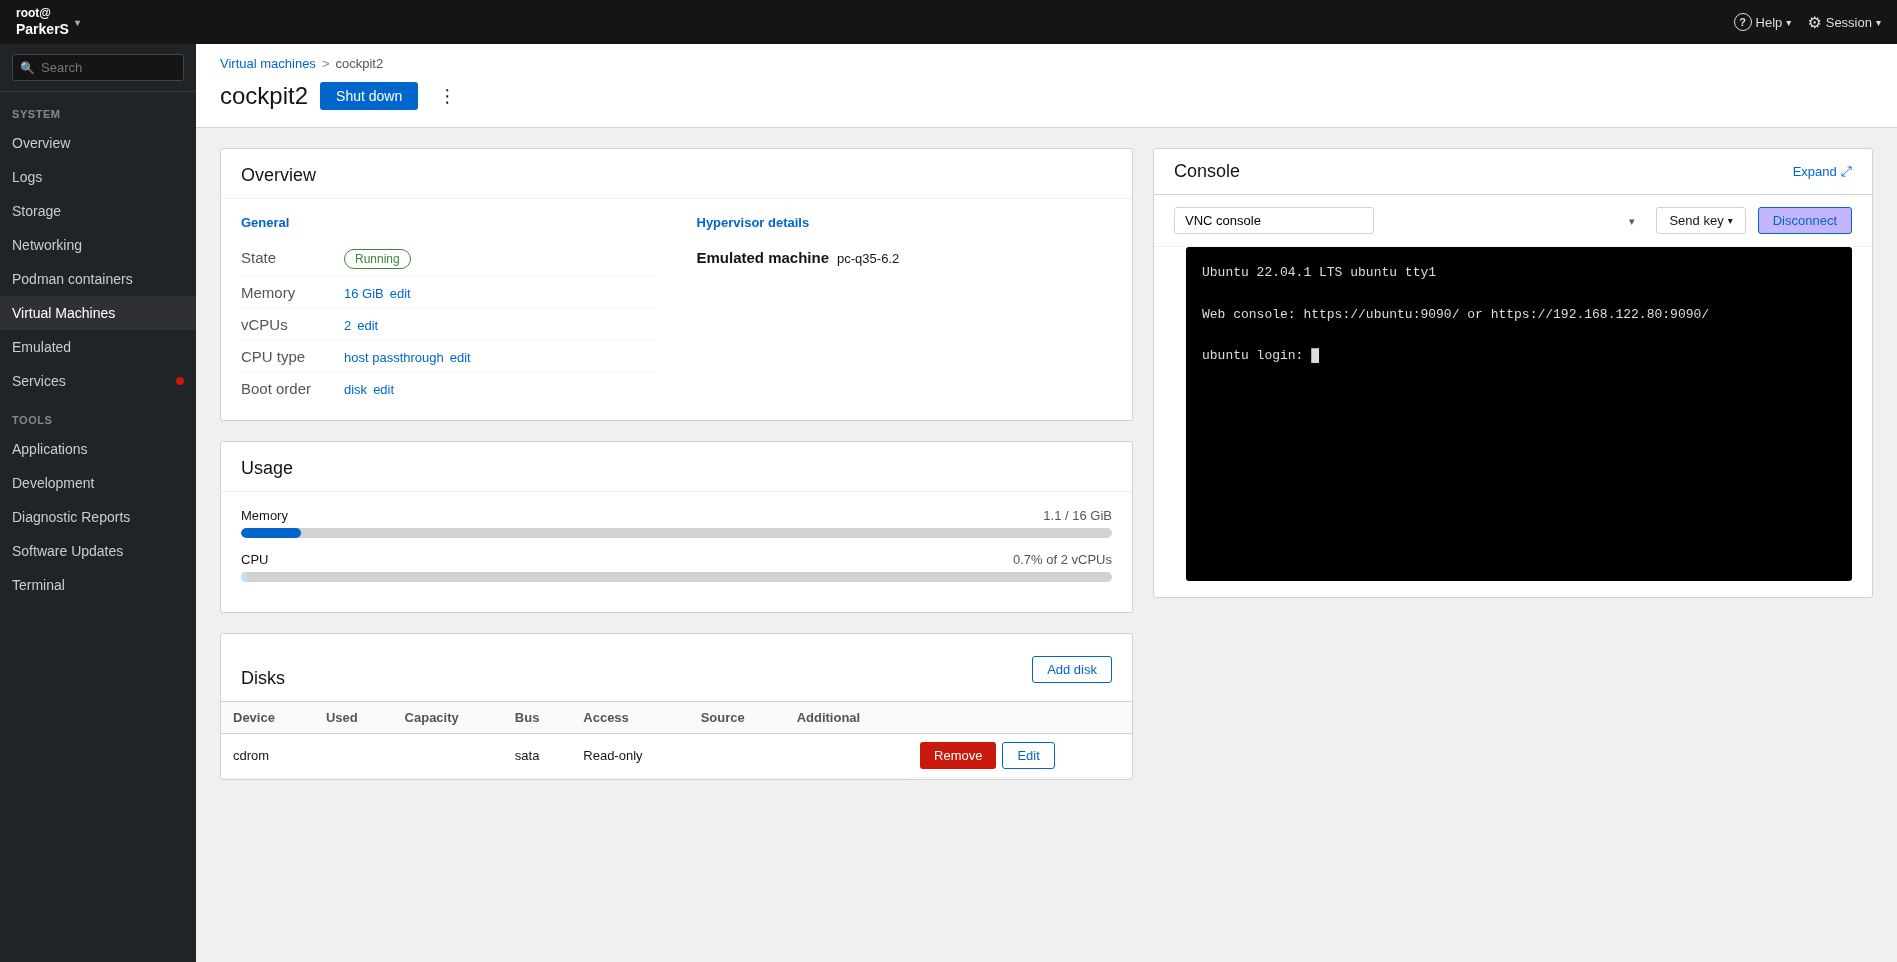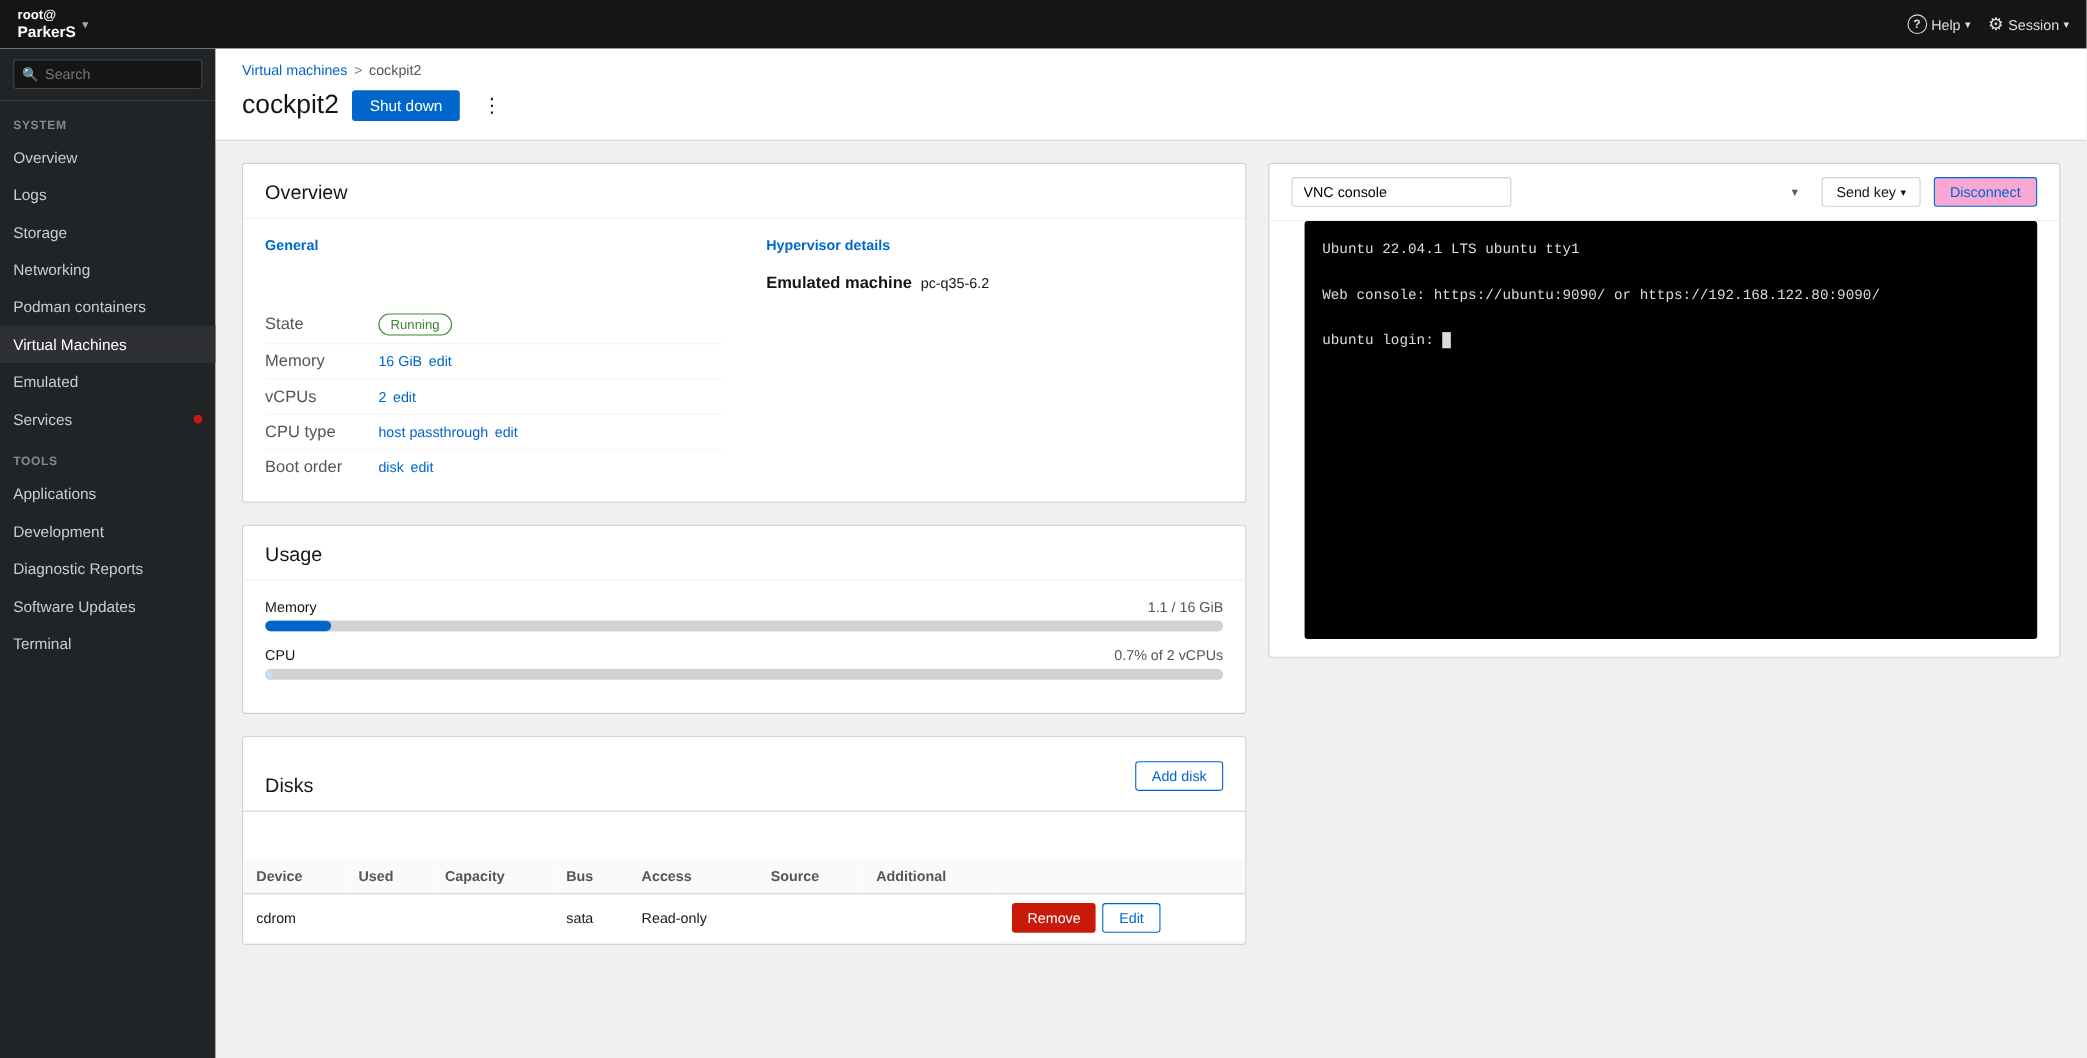--- a/index.html
+++ b/index.html
@@ -223,21 +223,20 @@
       display: flex;
       align-items: center;
       gap: 6px;
     }
     .state-badge {
       border: 1px solid #3e8635;
       color: #3e8635;
       border-radius: 20px;
       padding: 2px 10px;
       font-size: 12px;
-      margin-top: 36px;
     }
     .edit-link {
       color: #06c;
       cursor: pointer;
       font-size: 13px;
       text-decoration: none;
     }
     .toggle-wrap {
       display: flex;
       align-items: center;
@@ -302,21 +301,20 @@
       color: #06c;
       padding: 5px 14px;
       border-radius: 3px;
       font-size: 13px;
       cursor: pointer;
     }
     .disk-table {
       width: 100%;
       border-collapse: collapse;
       font-size: 13px;
-      margin-top: 43px;
     }
     .disk-table th {
       text-align: left;
       font-weight: 600;
       color: #555;
       padding: 8px 12px;
       border-bottom: 1px solid #d2d2d2;
       background: #fafafa;
     }
     .disk-table td {
@@ -392,21 +390,21 @@
       gap: 4px;
       background: #fff;
       border: 1px solid #d2d2d2;
       padding: 5px 12px;
       border-radius: 3px;
       font-size: 13px;
       cursor: pointer;
       color: #151515;
     }
     .disconnect-btn {
-      background: #f9a8d4;
+      background: #c4b5fd;
       border: 1px solid #06c;
       color: #06c;
       padding: 5px 14px;
       border-radius: 3px;
       font-size: 13px;
       cursor: pointer;
     }
     .console-screen {
       flex: 1;
       background: #000;
@@ -640,20 +638,27 @@
                   <button class="btn-secondary">Edit</button>
                 </td>
               </tr>
             </tbody>
           </table>
         </div>
       </div>
 
       <div class="right-col">
         <div class="card console-card">
+          <div class="console-header">
+            <span class="card-title" style="padding:0;border:none;">Console</span>
+            <span class="expand-link">
+              <span>Expand</span>
+              <span style="font-size:14px;">⤢</span>
+            </span>
+          </div>
           <div class="console-controls">
             <div class="select-wrap">
               <select class="vnc-select">
                 <option>VNC console</option>
               </select>
               <span class="chevron-down">▾</span>
             </div>
             <button class="send-key-btn">
               <span>Send key</span>
               <span style="font-size:10px;">▾</span>

